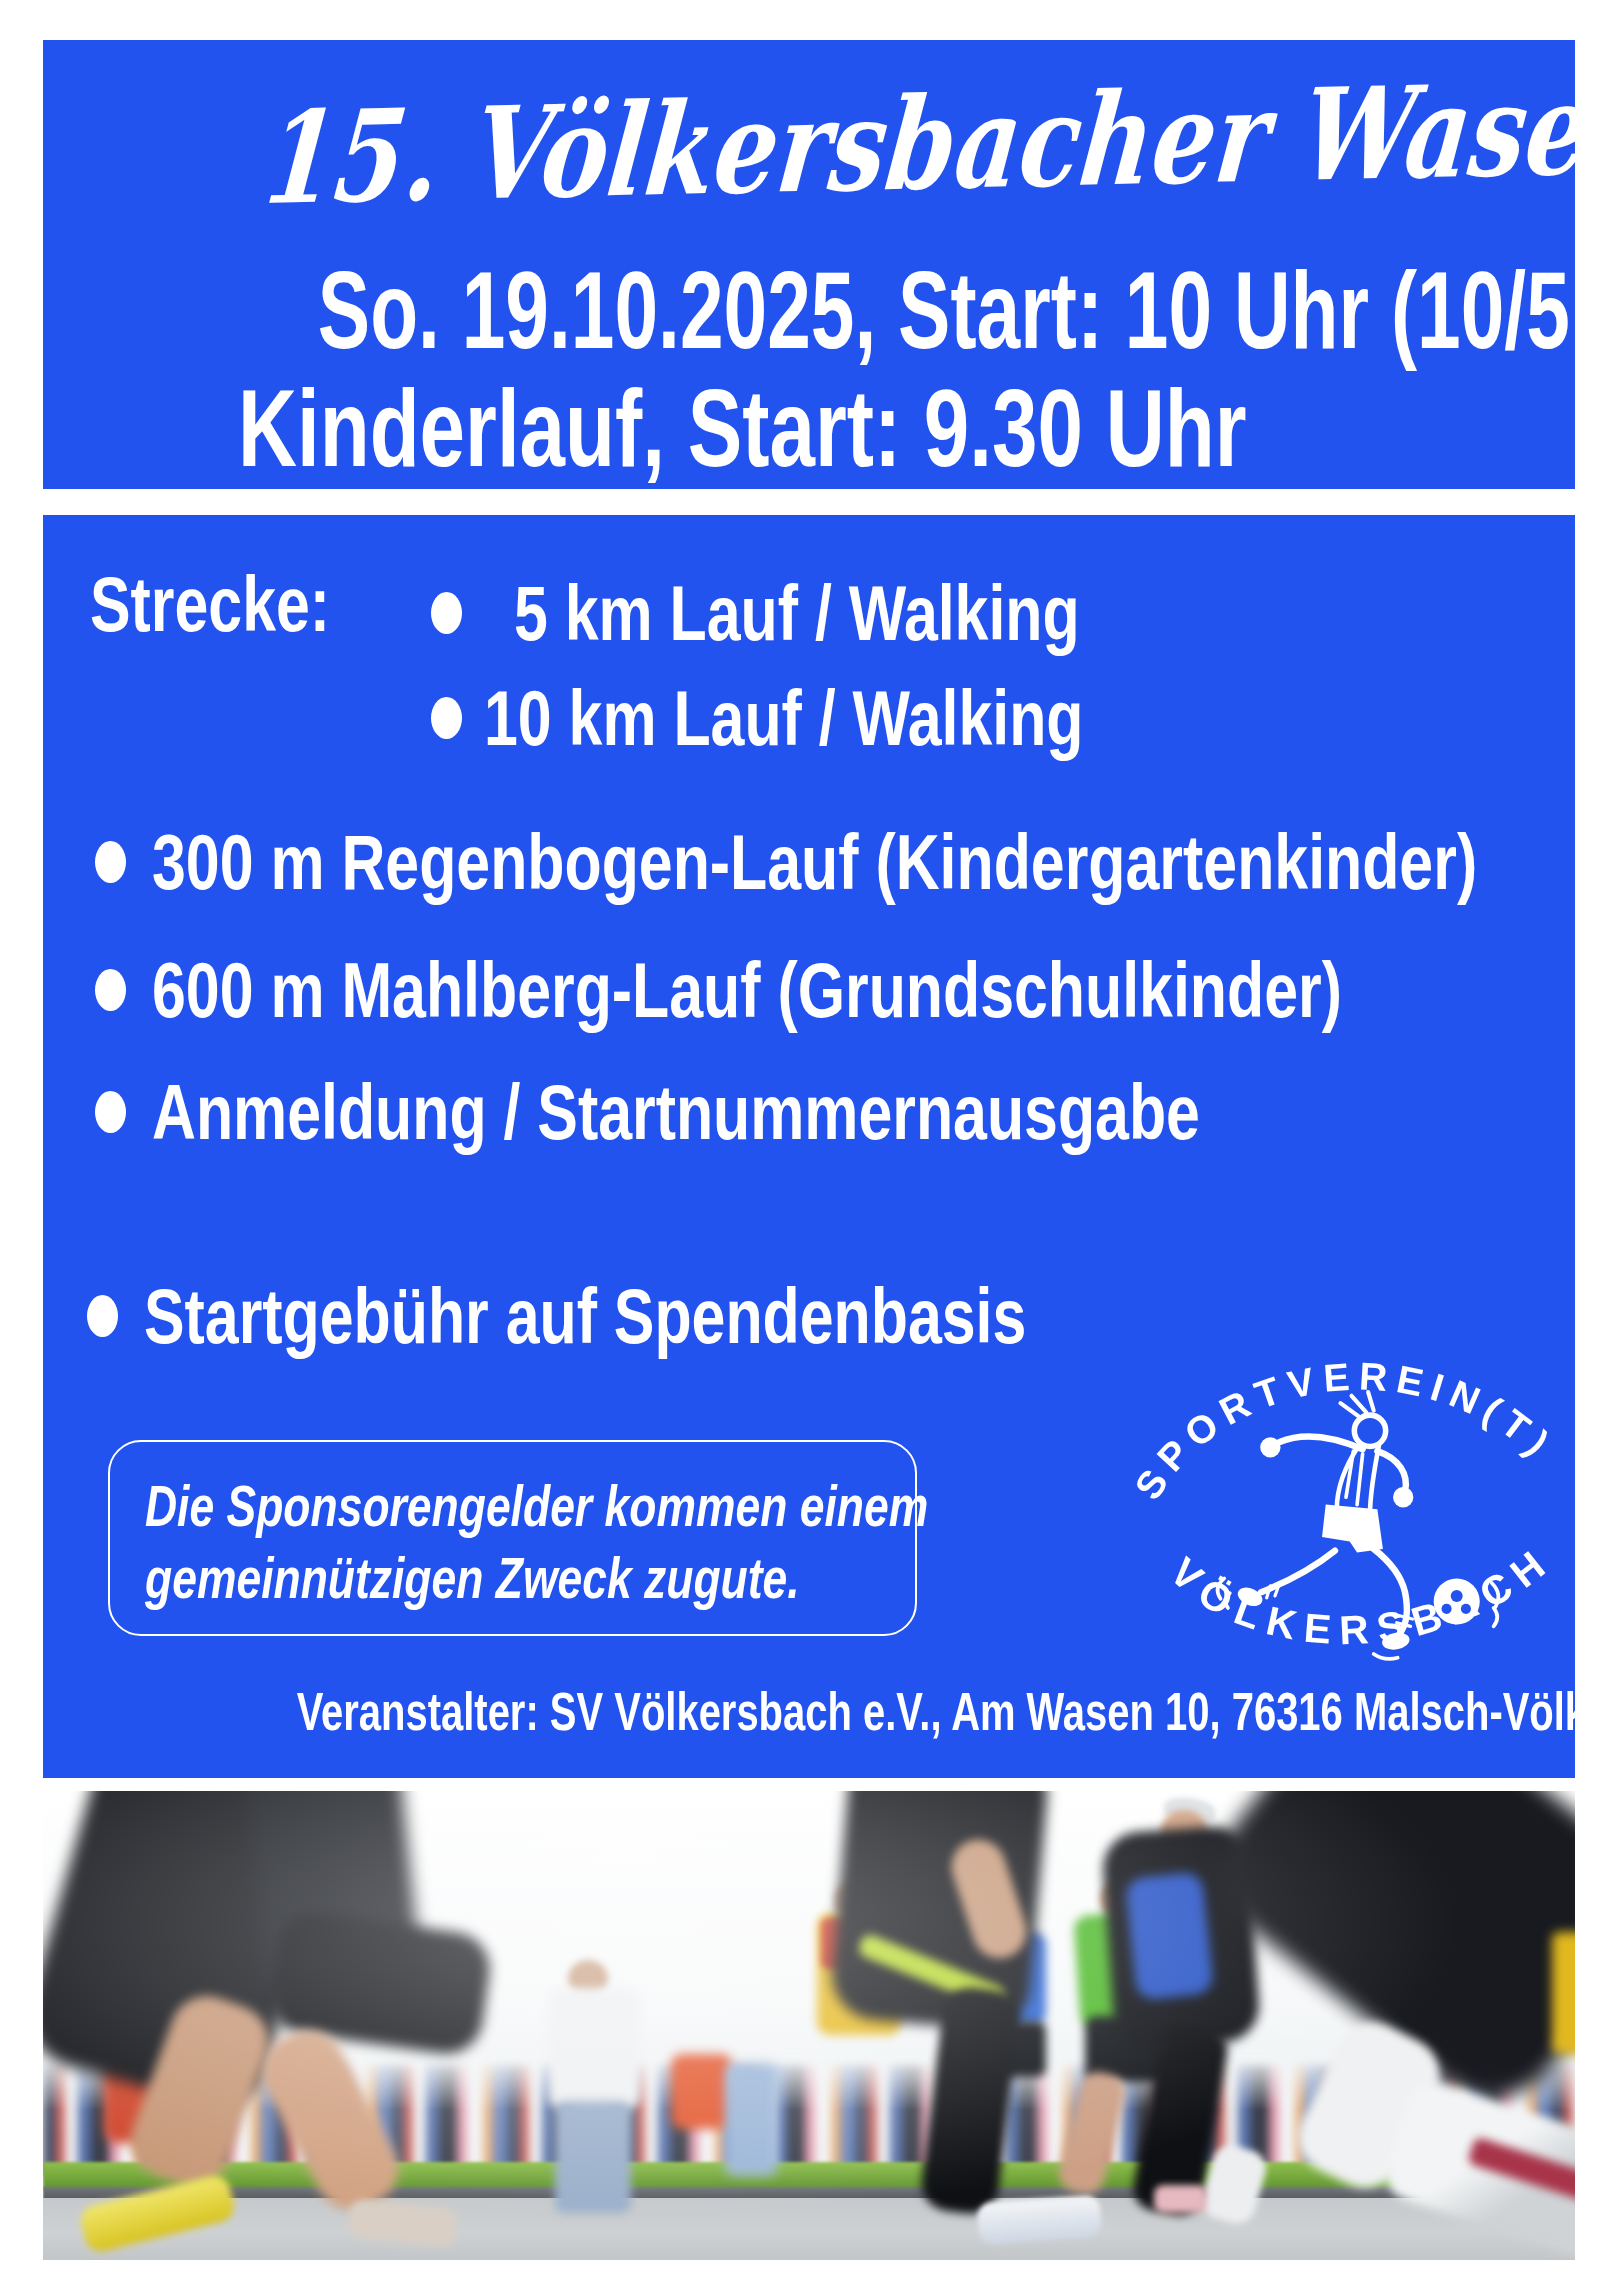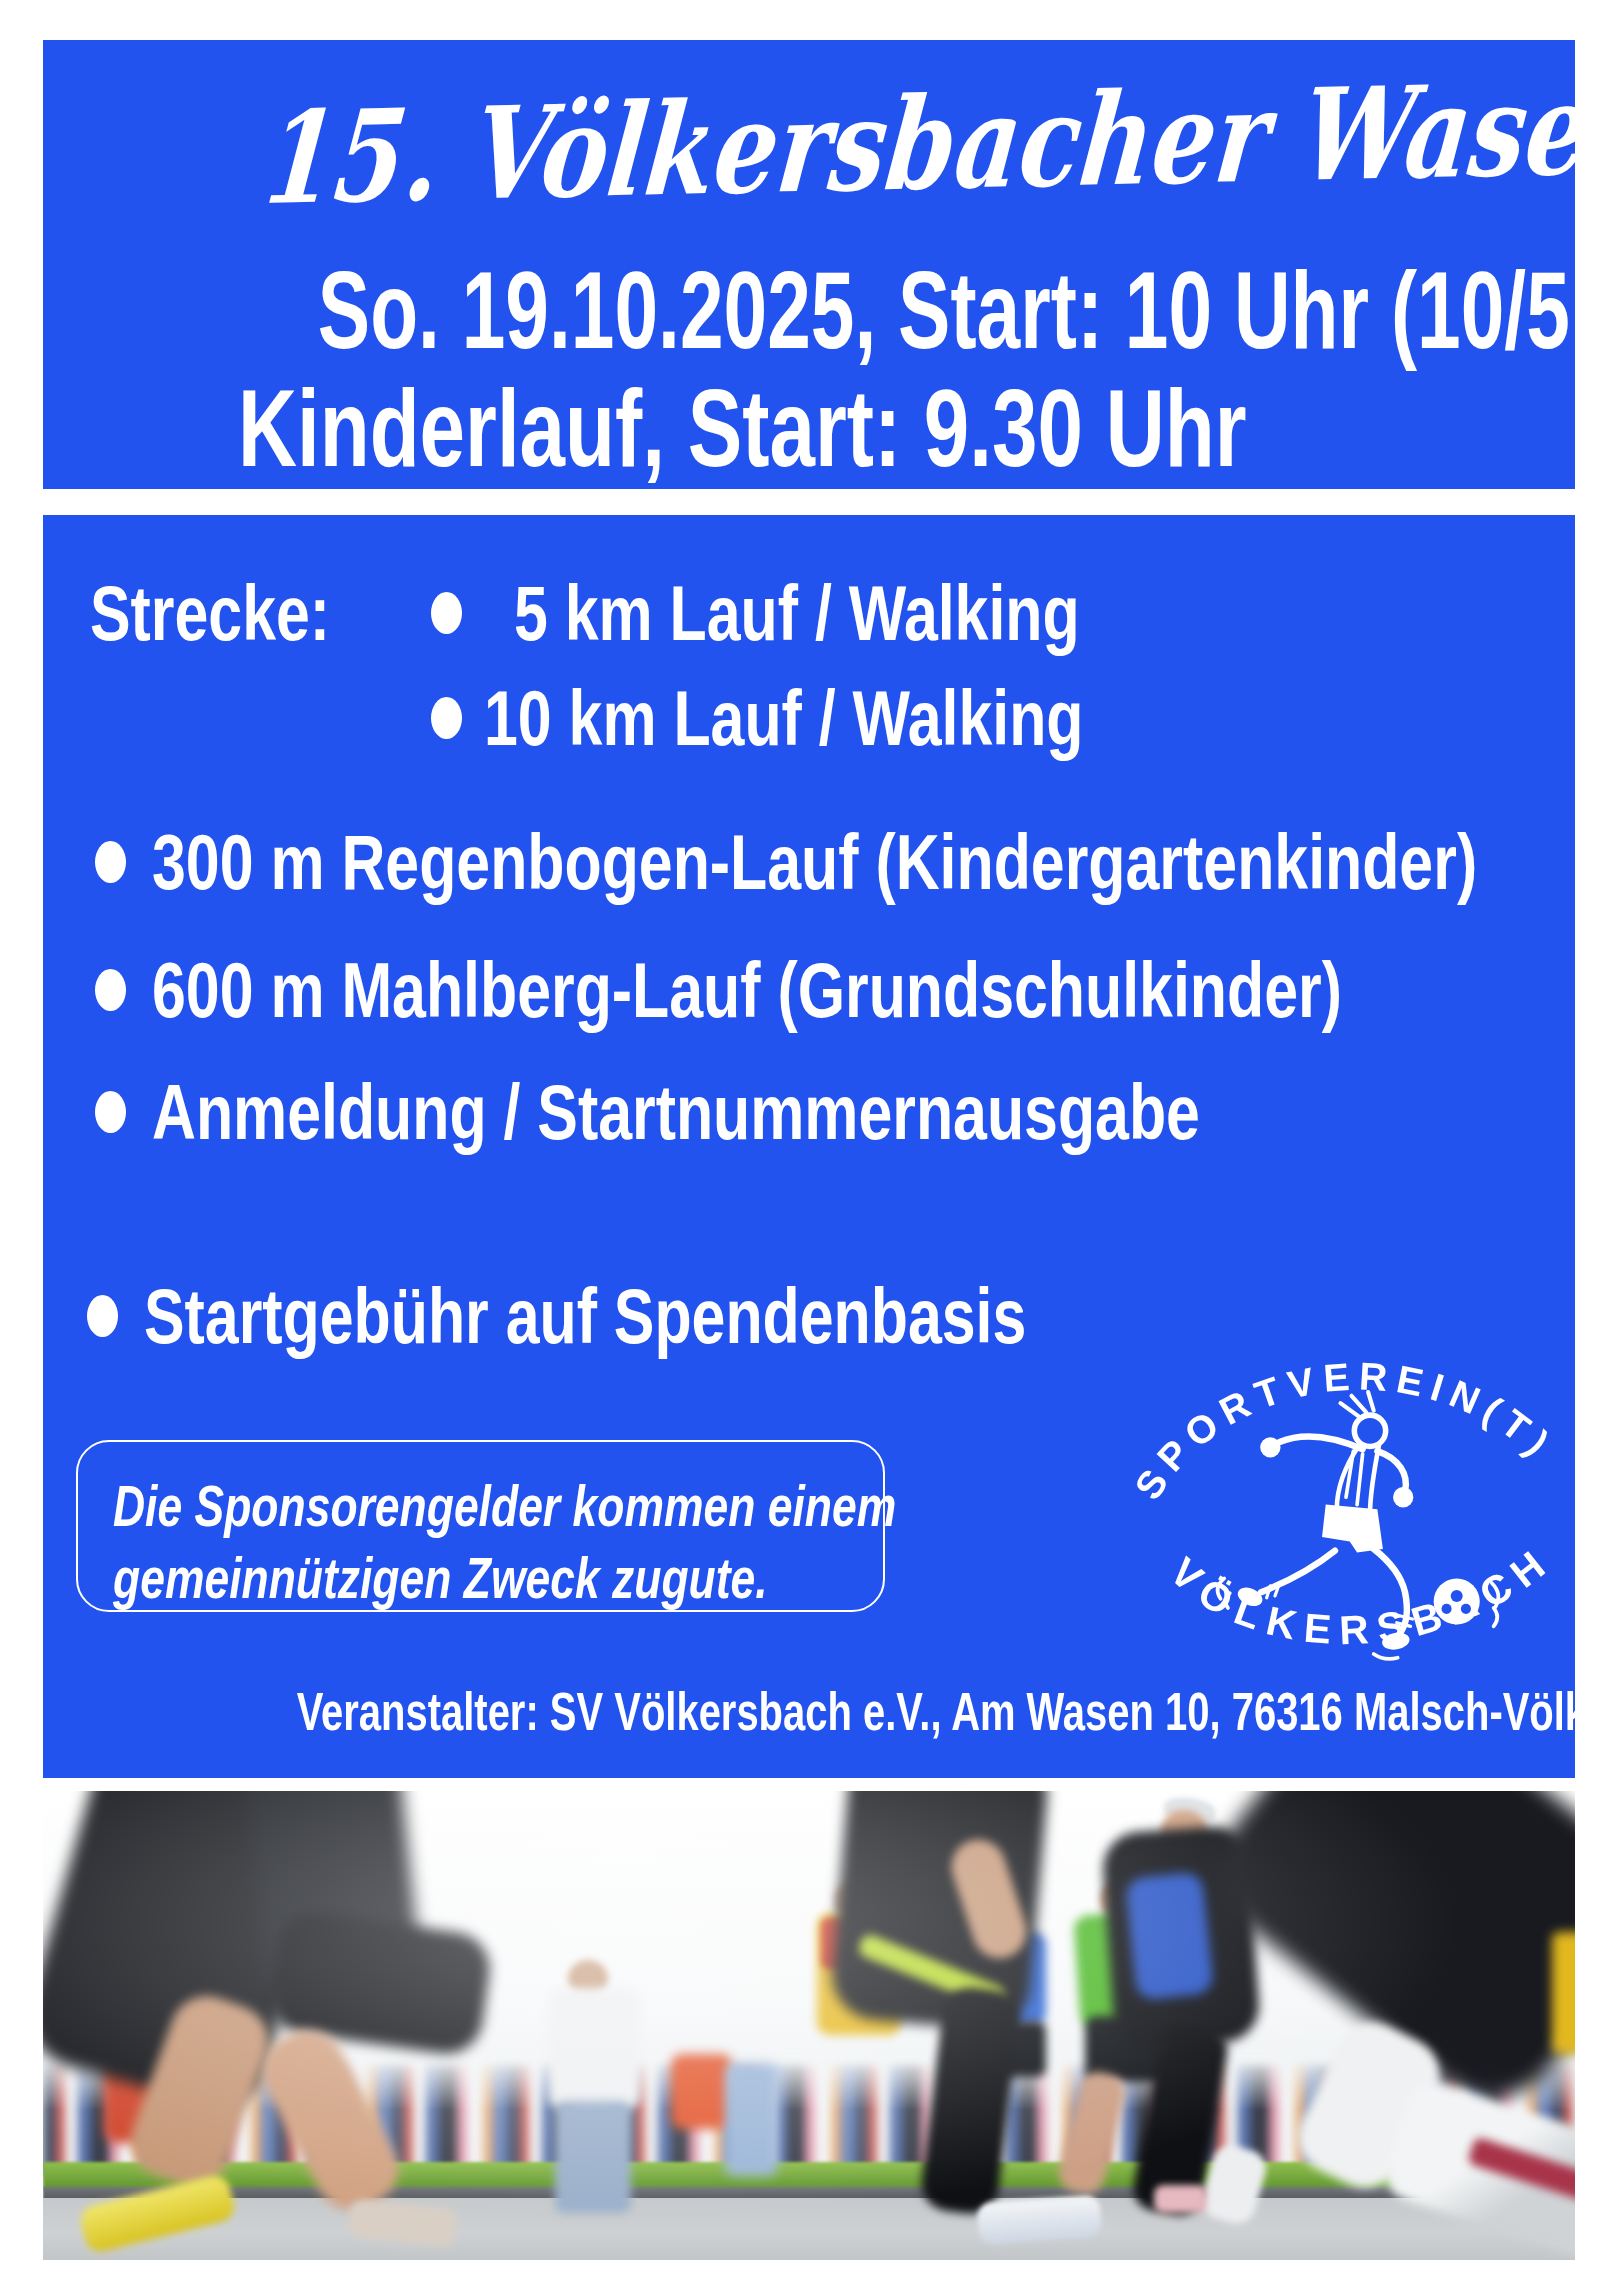--- a/index.html
+++ b/index.html
@@ -22,35 +22,35 @@
       font-size:127px;line-height:1.1;transform:scaleX(.78) skewX(-9deg) rotate(-1deg);
       transform-origin:50% 50%;}
   .hline1{left:0;top:207px;width:100%;text-align:center;font-size:109px;}
   .hline2{left:195px;top:325px;font-size:109px;}
 
   
   .row{position:absolute;display:flex;align-items:center;white-space:nowrap;}
   .dot{width:31px;height:42px;border-radius:50%;background:#fff;flex:0 0 auto;}
   .btxt{font-size:78px;font-weight:bold;color:#fff;line-height:1;
         display:inline-block;white-space:nowrap;transform:scaleX(.78);transform-origin:0 50%;}
-  .strecke-label{left:47px;top:59px;text-align:right;}
+  .strecke-label{left:47px;top:50px;text-align:right;}
   .s-item1{left:388px;top:59px;}
   .s-item1 .dot{margin-right:52px;}
   .s-item2{left:388px;top:164px;}
   .s-item2 .dot{margin-right:22px;}
   .b-row .dot{margin-right:26px;}
   .b1{left:52px;top:308px;}
   .b2{left:52px;top:436px;}
   .b3{left:52px;top:558px;}
   .b3sub{left:103px;top:654px;}
   .subtxt{font-size:61px;font-weight:bold;color:#fff;line-height:1;display:inline-block;
           white-space:nowrap;transform:scaleX(.78);transform-origin:0 50%;}
   .b4{left:44px;top:762px;}
 
-  .sponsor-box{position:absolute;left:33px;top:925px;width:809px;height:172px;
+  .sponsor-box{position:absolute;left:65px;top:925px;width:809px;height:196px;
       border:2.8px solid #ffffff;border-radius:33px;box-sizing:border-box;padding:28px 0 0 35px;}
   .sponsor-line{font-size:57px;font-style:italic;font-weight:bold;color:#fff;line-height:1.27;
       display:block;white-space:nowrap;transform:scaleX(.78);transform-origin:0 0;}
 
   .logo-svg{position:absolute;left:1089px;top:805px;width:452px;height:360px;}
 
   .footer-line{left:0;top:1165px;width:100%;text-align:center;font-size:54px;}
   .footer-line .cond-c{transform:scaleX(.74);}
 
   

